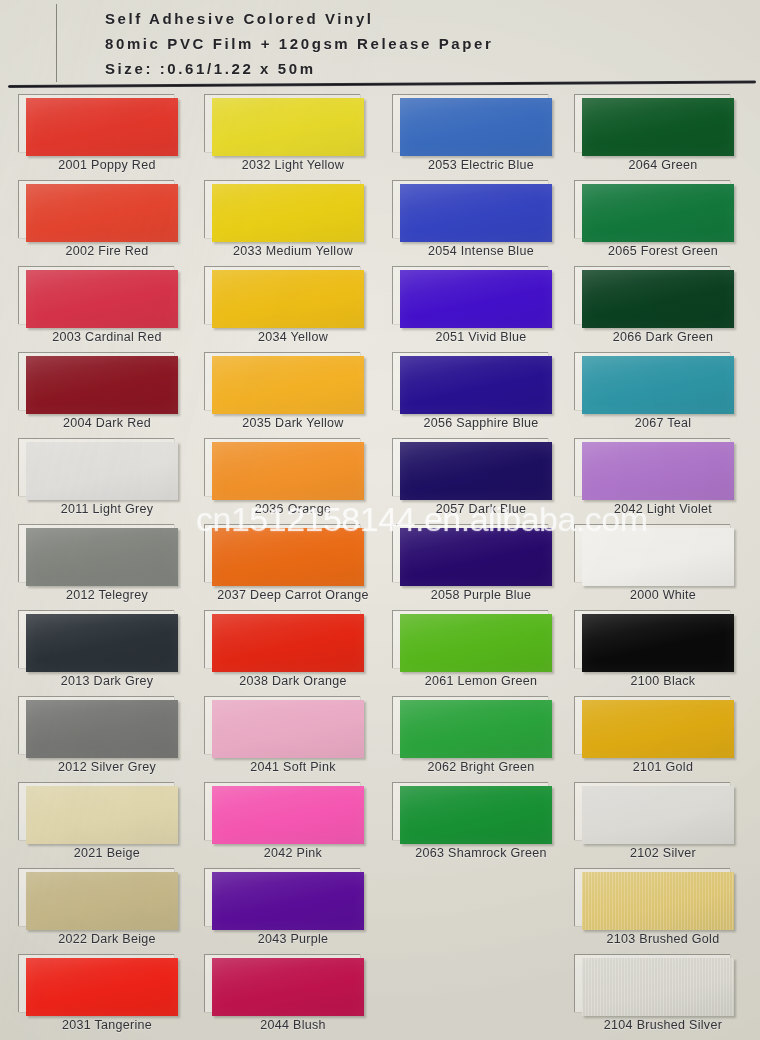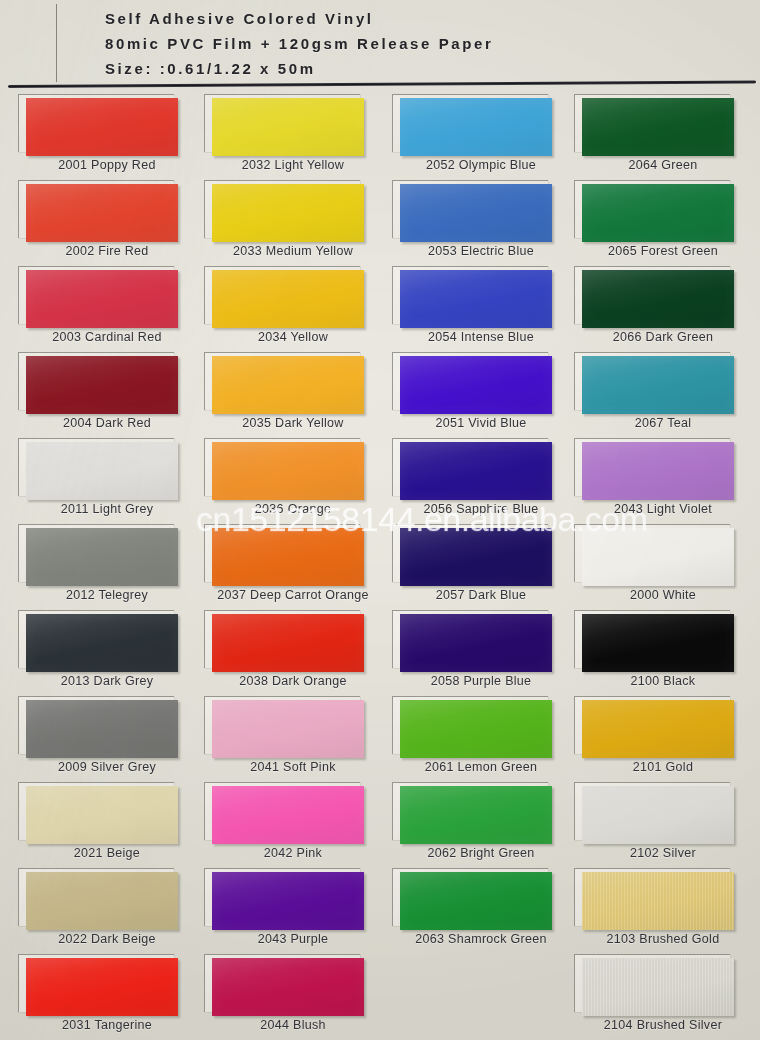--- a/index.html
+++ b/index.html
@@ -206,21 +206,21 @@
           <div class="swatch-label">2012 Telegrey</div>
         </div>
         <div class="cell">
           <div class="backing"></div>
           <div class="chip" style="background: rgb(43, 50, 56);"></div>
           <div class="swatch-label">2013 Dark Grey</div>
         </div>
         <div class="cell">
           <div class="backing"></div>
           <div class="chip" style="background: rgb(120, 121, 118);"></div>
-          <div class="swatch-label">2009 Silver Grey</div>
+          <div class="swatch-label">2012 Silver Grey</div>
         </div>
         <div class="cell">
           <div class="backing"></div>
           <div class="chip" style="background: rgb(230, 220, 178);"></div>
           <div class="swatch-label">2021 Beige</div>
         </div>
         <div class="cell">
           <div class="backing"></div>
           <div class="chip" style="background: rgb(203, 189, 141);"></div>
           <div class="swatch-label">2022 Dark Beige</div>
@@ -284,25 +284,20 @@
         </div>
         <div class="cell">
           <div class="backing"></div>
           <div class="chip" style="background: rgb(198, 19, 80);"></div>
           <div class="swatch-label">2044 Blush</div>
         </div>
       </div>
       <div class="col col-2">
         <div class="cell">
           <div class="backing"></div>
-          <div class="chip" style="background: rgb(63, 168, 221);"></div>
-          <div class="swatch-label">2052 Olympic Blue</div>
-        </div>
-        <div class="cell">
-          <div class="backing"></div>
           <div class="chip" style="background: rgb(58, 109, 194);"></div>
           <div class="swatch-label">2053 Electric Blue</div>
         </div>
         <div class="cell">
           <div class="backing"></div>
           <div class="chip" style="background: rgb(53, 68, 196);"></div>
           <div class="swatch-label">2054 Intense Blue</div>
         </div>
         <div class="cell">
           <div class="backing"></div>
@@ -357,21 +352,21 @@
           <div class="swatch-label">2066 Dark Green</div>
         </div>
         <div class="cell">
           <div class="backing"></div>
           <div class="chip" style="background: rgb(46, 151, 168);"></div>
           <div class="swatch-label">2067 Teal</div>
         </div>
         <div class="cell">
           <div class="backing"></div>
           <div class="chip" style="background: rgb(176, 118, 204);"></div>
-          <div class="swatch-label">2043 Light Violet</div>
+          <div class="swatch-label">2042 Light Violet</div>
         </div>
         <div class="cell">
           <div class="backing"></div>
           <div class="chip" style="background: rgb(243, 242, 238);"></div>
           <div class="swatch-label">2000 White</div>
         </div>
         <div class="cell">
           <div class="backing"></div>
           <div class="chip" style="background: rgb(10, 10, 10);"></div>
           <div class="swatch-label">2100 Black</div>

